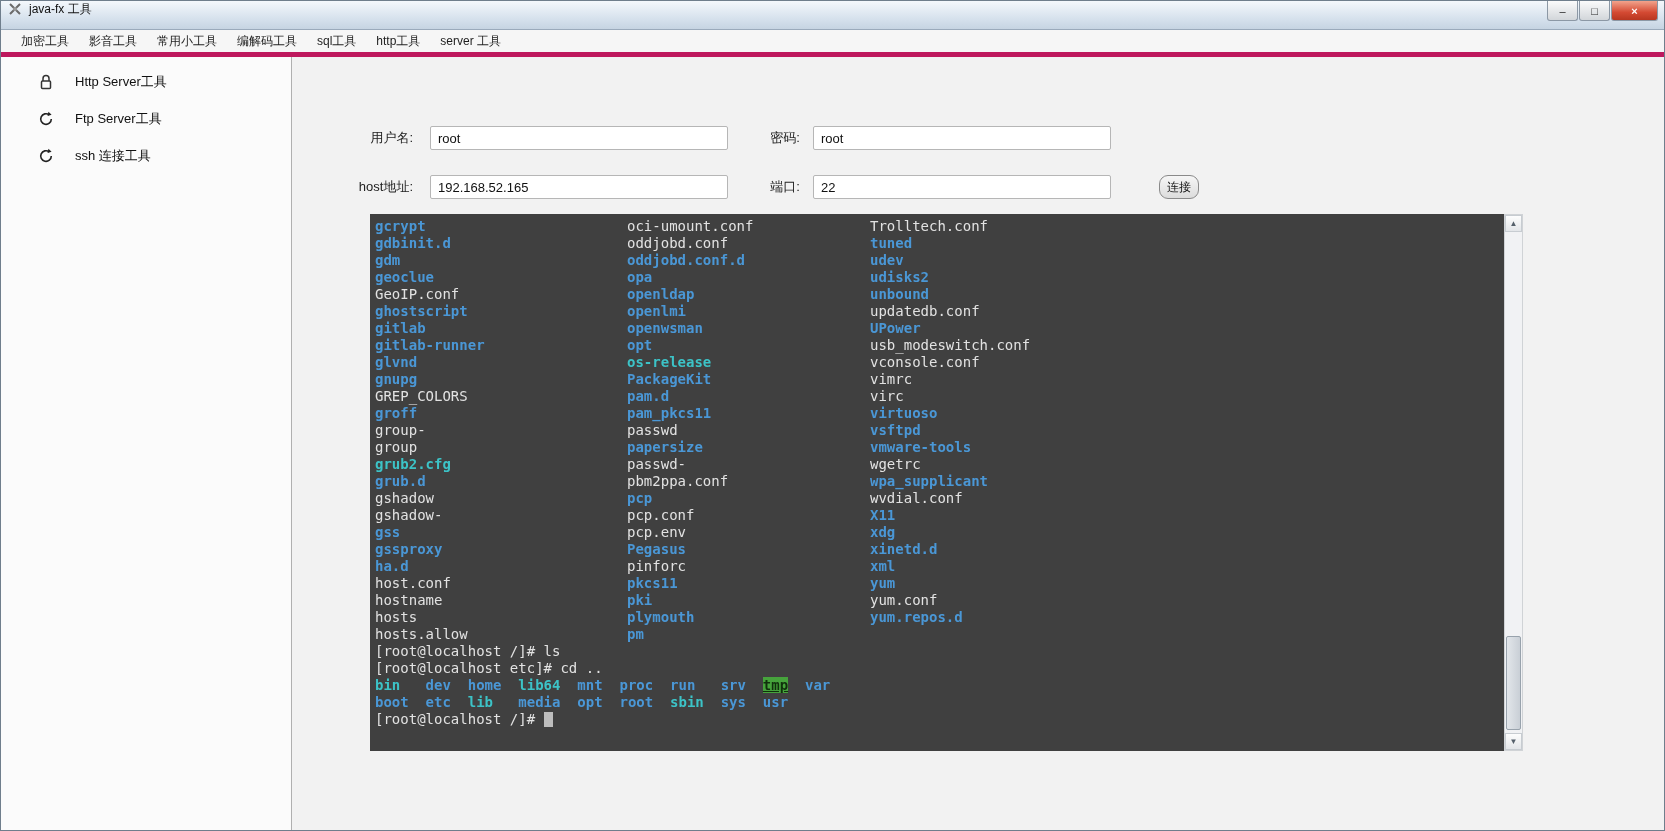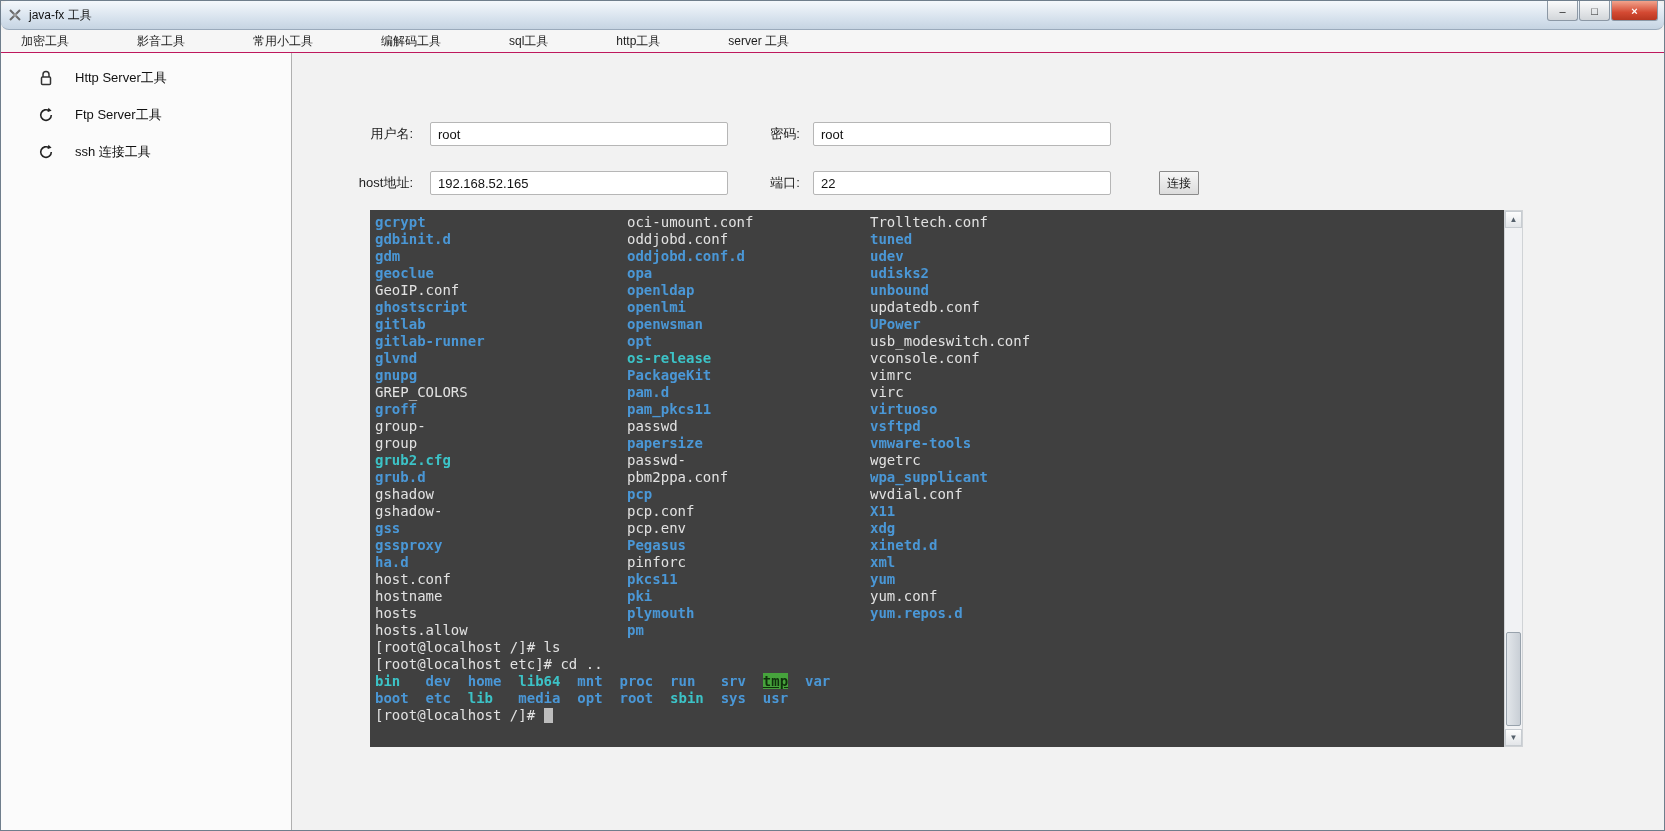--- a/index.html
+++ b/index.html
@@ -4,38 +4,38 @@
 <style>
   html,body{margin:0;padding:0;}
   body{
     width:1665px;height:831px;position:relative;overflow:hidden;
     background:#f0f0f0;font-family:"Liberation Sans",sans-serif;
     border:1px solid #6f7e8c;box-sizing:border-box;
   }
   
   .titlebar{
     height:28px;background:linear-gradient(#f4f8fc,#d3dfeb 70%,#c6d4e2);
-    border-bottom:1px solid #9aaabb;display:flex;align-items:center;padding:0 6px;border-radius:8px;
+    border-bottom:1px solid #9aaabb;display:flex;align-items:flex-start;padding:0 6px;
   }
   .app-icon{width:16px;height:16px;display:inline-flex;align-items:center;justify-content:center;}
   .title-text{font-size:12px;color:#111;margin-left:6px;}
   .winbtns{margin-left:auto;display:flex;align-self:flex-start;margin-top:0;}
   .winbtn{
     width:29px;height:19px;display:flex;align-items:center;justify-content:center;
     font-size:11px;color:#222;background:linear-gradient(#fbfbfb,#d2d6da);
     border:1px solid #8c98a5;border-top:none;border-radius:0 0 3px 3px;cursor:default;margin-left:1px;
   }
   .winbtn.close{
     width:45px;background:linear-gradient(#f2a38c,#d44a33 60%,#b83620);
     color:#fff;font-weight:bold;
   }
   
   .menubar{
-    height:22px;background:#f6f6f6;border-bottom:1px solid #be185d;
-    display:flex;align-items:center;padding-left:10px;gap:48px;
+    height:22px;background:#f6f6f6;border-bottom:5px solid #be185d;
+    display:flex;align-items:center;padding-left:10px;
   }
   .menu-item{font-size:12px;color:#1d1d1d;padding:3px 10px;cursor:default;}
   
   .content{display:flex;height:780px;}
   .sidebar{
     width:291px;background:#fbfbfb;border-right:1px solid #b0b0b0;
     padding-top:6px;box-sizing:border-box;flex:none;
   }
   .side-item{display:flex;align-items:center;height:37px;padding-left:36px;cursor:default;}
   .side-icon{width:18px;display:inline-flex;justify-content:center;margin-right:20px;}
@@ -47,21 +47,21 @@
   .row2{top:118px;}
   .flabel{width:121px;text-align:right;font-size:13px;color:#222;flex:none;}
   .flabel2{width:40px;text-align:center;font-size:13px;color:#222;margin-left:37px;flex:none;}
   .finput{
     width:282px;height:22px;margin-left:17px;border:1px solid #b6b6b6;border-radius:2px;
     padding:0 7px;font-size:13px;color:#111;background:#fff;font-family:"Liberation Sans",sans-serif;
   }
   .finput2{margin-left:8px;}
   .connect-btn{
     margin-left:48px;width:40px;height:24px;font-size:12px;color:#111;
-    background:linear-gradient(#f6f6f6,#dcdcdc);border:1px solid #8a8a8a;border-radius:1px;cursor:default;
+    background:linear-gradient(#f6f6f6,#dcdcdc);border:1px solid #8a8a8a;border-radius:9px;cursor:default;
     font-family:"Liberation Sans",sans-serif;
   }
   
   .termwrap{position:absolute;top:157px;left:78px;display:flex;}
   .terminal{
     width:1134px;height:537px;background:#404040;box-sizing:border-box;
     padding:4px 0 0 5px;overflow:hidden;cursor:text;
   }
   .tline{
     font-family:"DejaVu Sans Mono",monospace;font-size:14px;line-height:17px;

